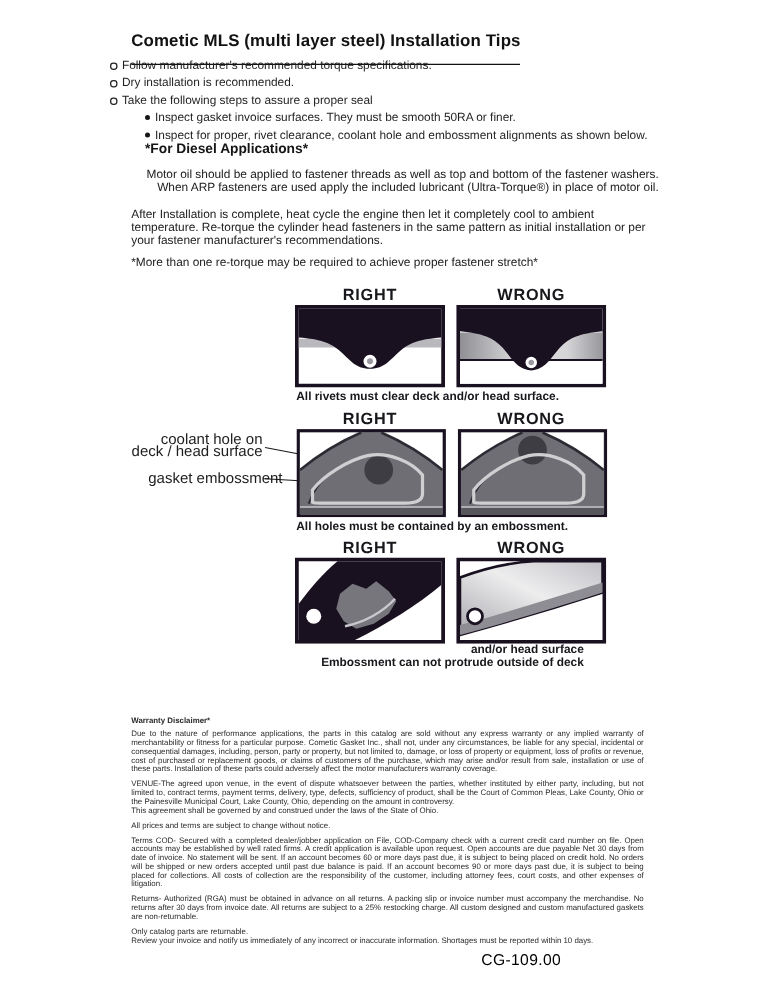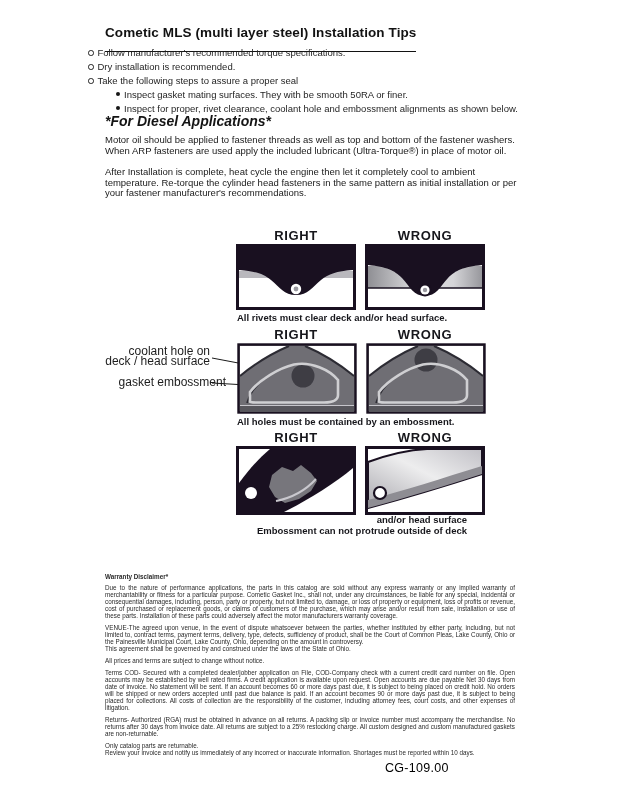--- a/index.html
+++ b/index.html
@@ -11,23 +11,23 @@
   #title{left:105px;top:25px;font-size:13.5px;font-weight:bold;color:#121212;
          border-bottom:1.6px solid #121212;padding-bottom:11px;letter-spacing:.1px;}
   #tips-list{left:88px;top:46px;width:460px;font-size:9.5px;}
   .tip{display:flex;align-items:flex-start;height:14px;line-height:13px;}
   .tip.lv2{margin-left:28px;}
   .marker{flex:0 0 auto;margin:4px 4px 0 0;width:3.5px;height:3.5px;border-radius:50%;}
   .marker.open{border:1px solid #222;}
   .marker.solid{background:#161616;width:4px;height:4px;}
 
   
-  #diesel-heading{left:105px;top:113px;font-size:14px;font-weight:bold;color:#141414;font-style:italic;}
+  #diesel-heading{left:116px;top:113px;font-size:11px;font-weight:bold;color:#141414;}
   .para{left:105px;width:422px;font-size:9.5px;line-height:10.6px;color:#202020;}
-  #diesel-p1{top:135px;}
+  #diesel-p1{top:135px;text-align:right;}
   #diesel-p2{top:167px;}
   #diesel-p3{top:206px;}
 
   
   .dg-label{width:120px;text-align:center;font-size:13px;font-weight:700;letter-spacing:.6px;color:#17171c;}
   .dg-box{width:120px;}
   .dg-caption{font-size:9.5px;font-weight:bold;color:#17171c;line-height:11px;text-align:right;}
   .ann{font-size:12px;color:#1d1d1d;text-align:right;line-height:9.8px;}
 
   .f-dark{fill:var(--diagram-dark,#191020);}
@@ -61,31 +61,32 @@
     <div class="tip lv1">
       <span class="marker open"></span>
       <span>Dry installation is recommended.</span>
     </div>
     <div class="tip lv1">
       <span class="marker open"></span>
       <span>Take the following steps to assure a proper seal</span>
     </div>
     <div class="tip lv2">
       <span class="marker solid"></span>
-      <span>Inspect gasket mating surfaces.  They with be smooth 50RA or finer.</span>
+      <span>Inspect gasket invoice surfaces.  They must be smooth 50RA or finer.</span>
     </div>
     <div class="tip lv2">
       <span class="marker solid"></span>
       <span>Inspect for proper, rivet clearance, coolant hole and embossment alignments as shown below.</span>
     </div>
   </div>
 
   <div class="abs" id="diesel-heading">*For Diesel Applications*</div>
   <div class="abs para" id="diesel-p1">Motor oil should be applied to fastener threads as well as top and bottom of the fastener washers. When ARP fasteners are used apply the included lubricant (Ultra-Torque®) in place of motor oil.</div>
   <div class="abs para" id="diesel-p2">After Installation is complete, heat cycle the engine then let it completely cool to ambient temperature. Re-torque the cylinder head fasteners in the same pattern as initial installation or per your fastener manufacturer's recommendations.</div>
+  <div class="abs para" id="diesel-p3">*More than one re-torque may be required to achieve proper fastener stretch*</div>
 
   <div class="abs dg-label" style="left:236px;top:228px;">RIGHT</div>
   <div class="abs dg-label" style="left:365px;top:228px;">WRONG</div>
 
   <svg class="abs dg-box" style="left:236px;top:244px;" width="120" height="66" viewBox="0 0 120 66">
     <rect x="1.5" y="1.5" width="117" height="63" fill="#fff" class="s-dark" stroke-width="3"></rect>
     <rect x="3" y="27" width="114" height="7" class="f-graylight"></rect>
     <path class="f-dark" d="M3,3 H117 V26 C100,27.5 93,29.5 85,36 C76,43.5 72,51 60,51 C48,51 44,43.5 35,36 C27,29.5 20,27.5 3,26 Z"></path>
     <circle cx="60" cy="45" r="5.2" fill="#fff"></circle>
     <circle cx="60" cy="45" r="2.4" fill="#9a99a0"></circle>

